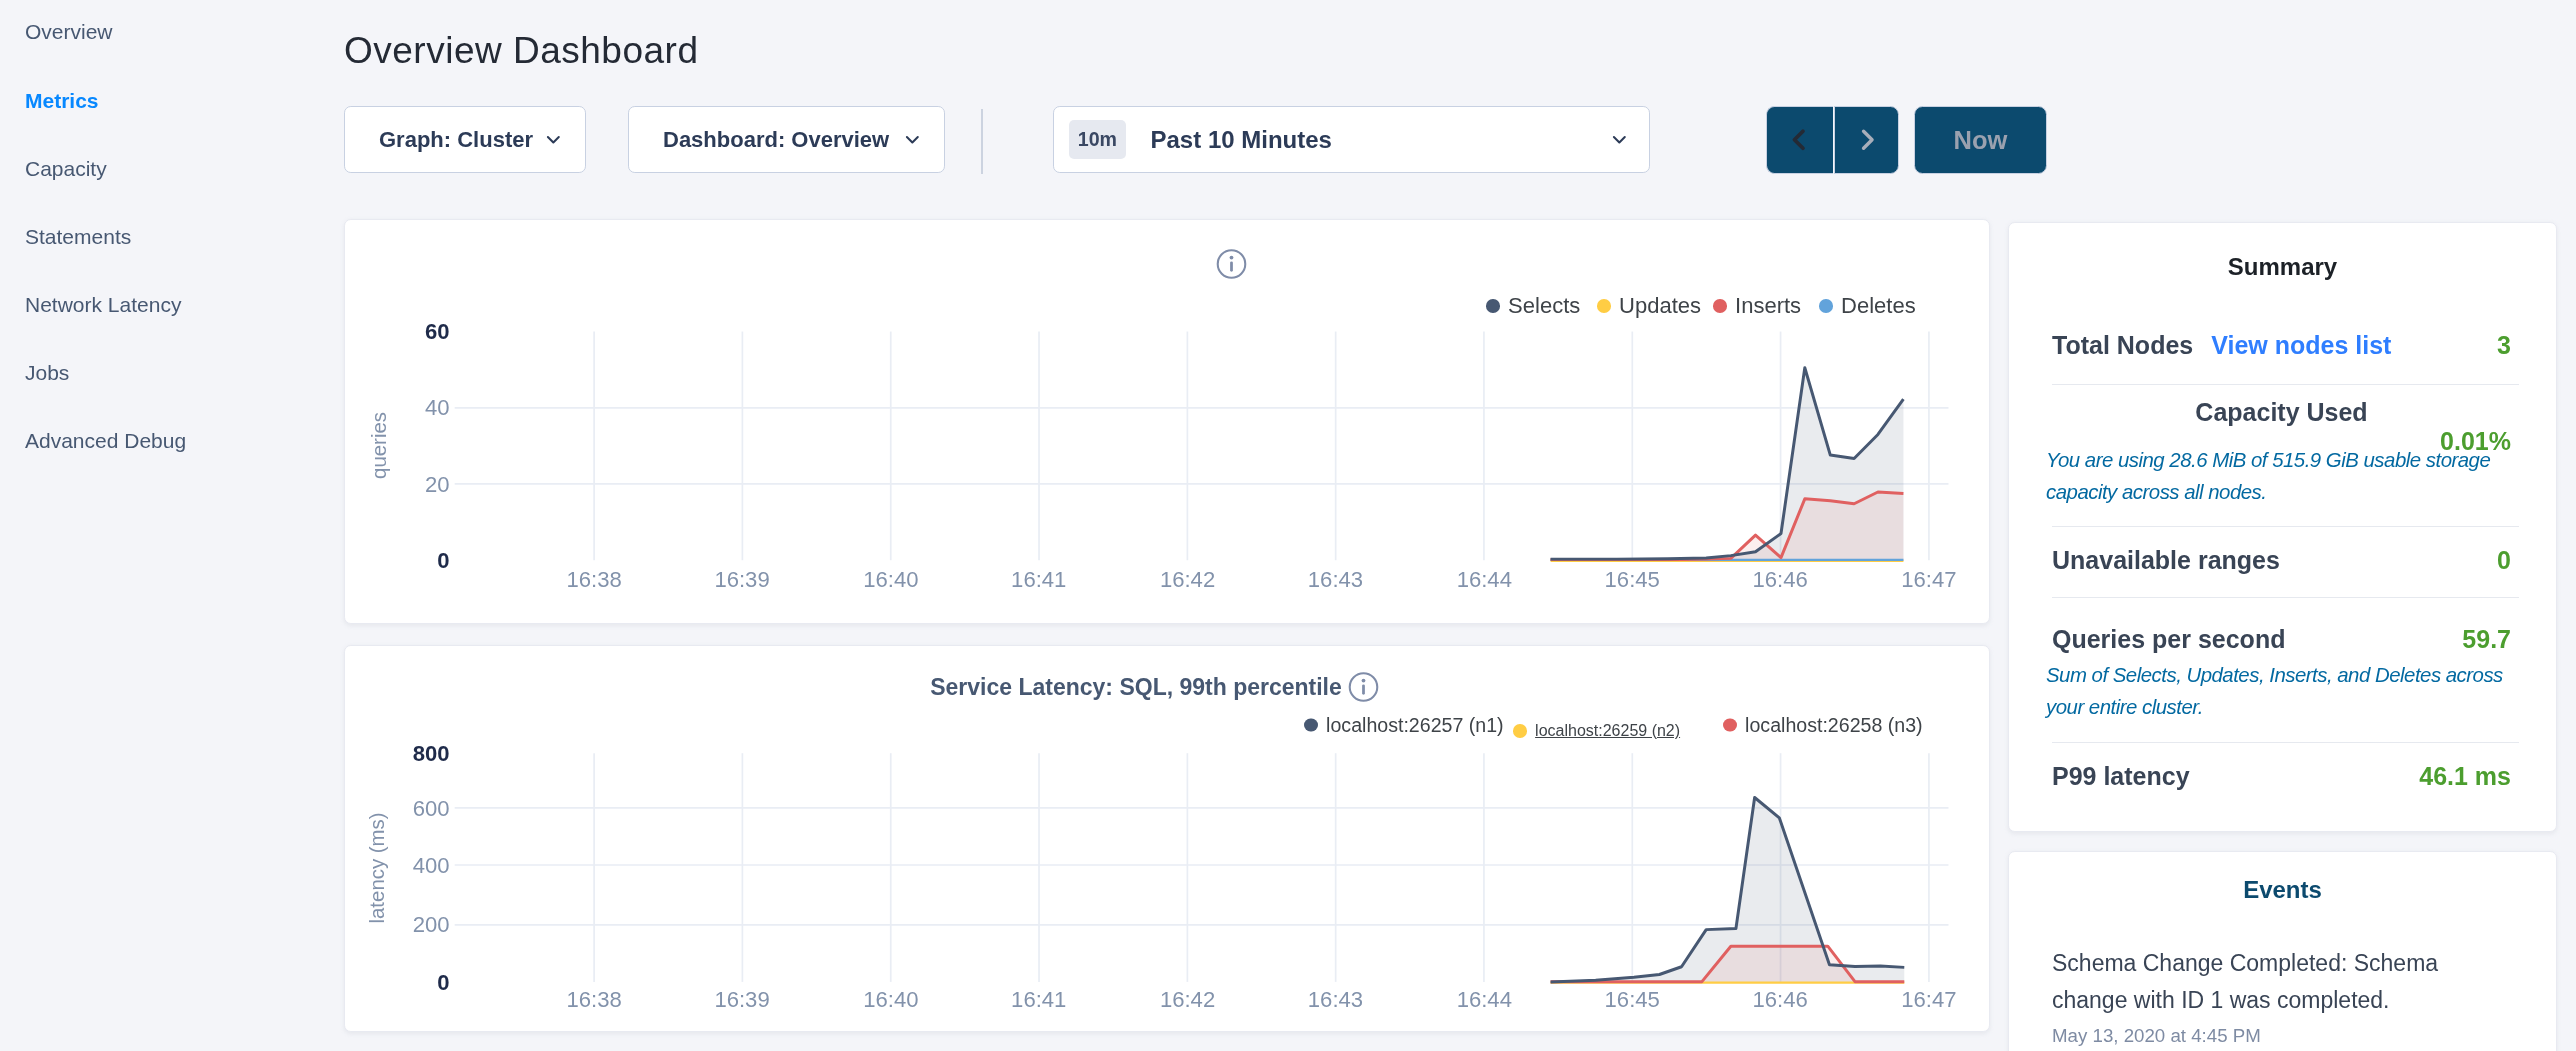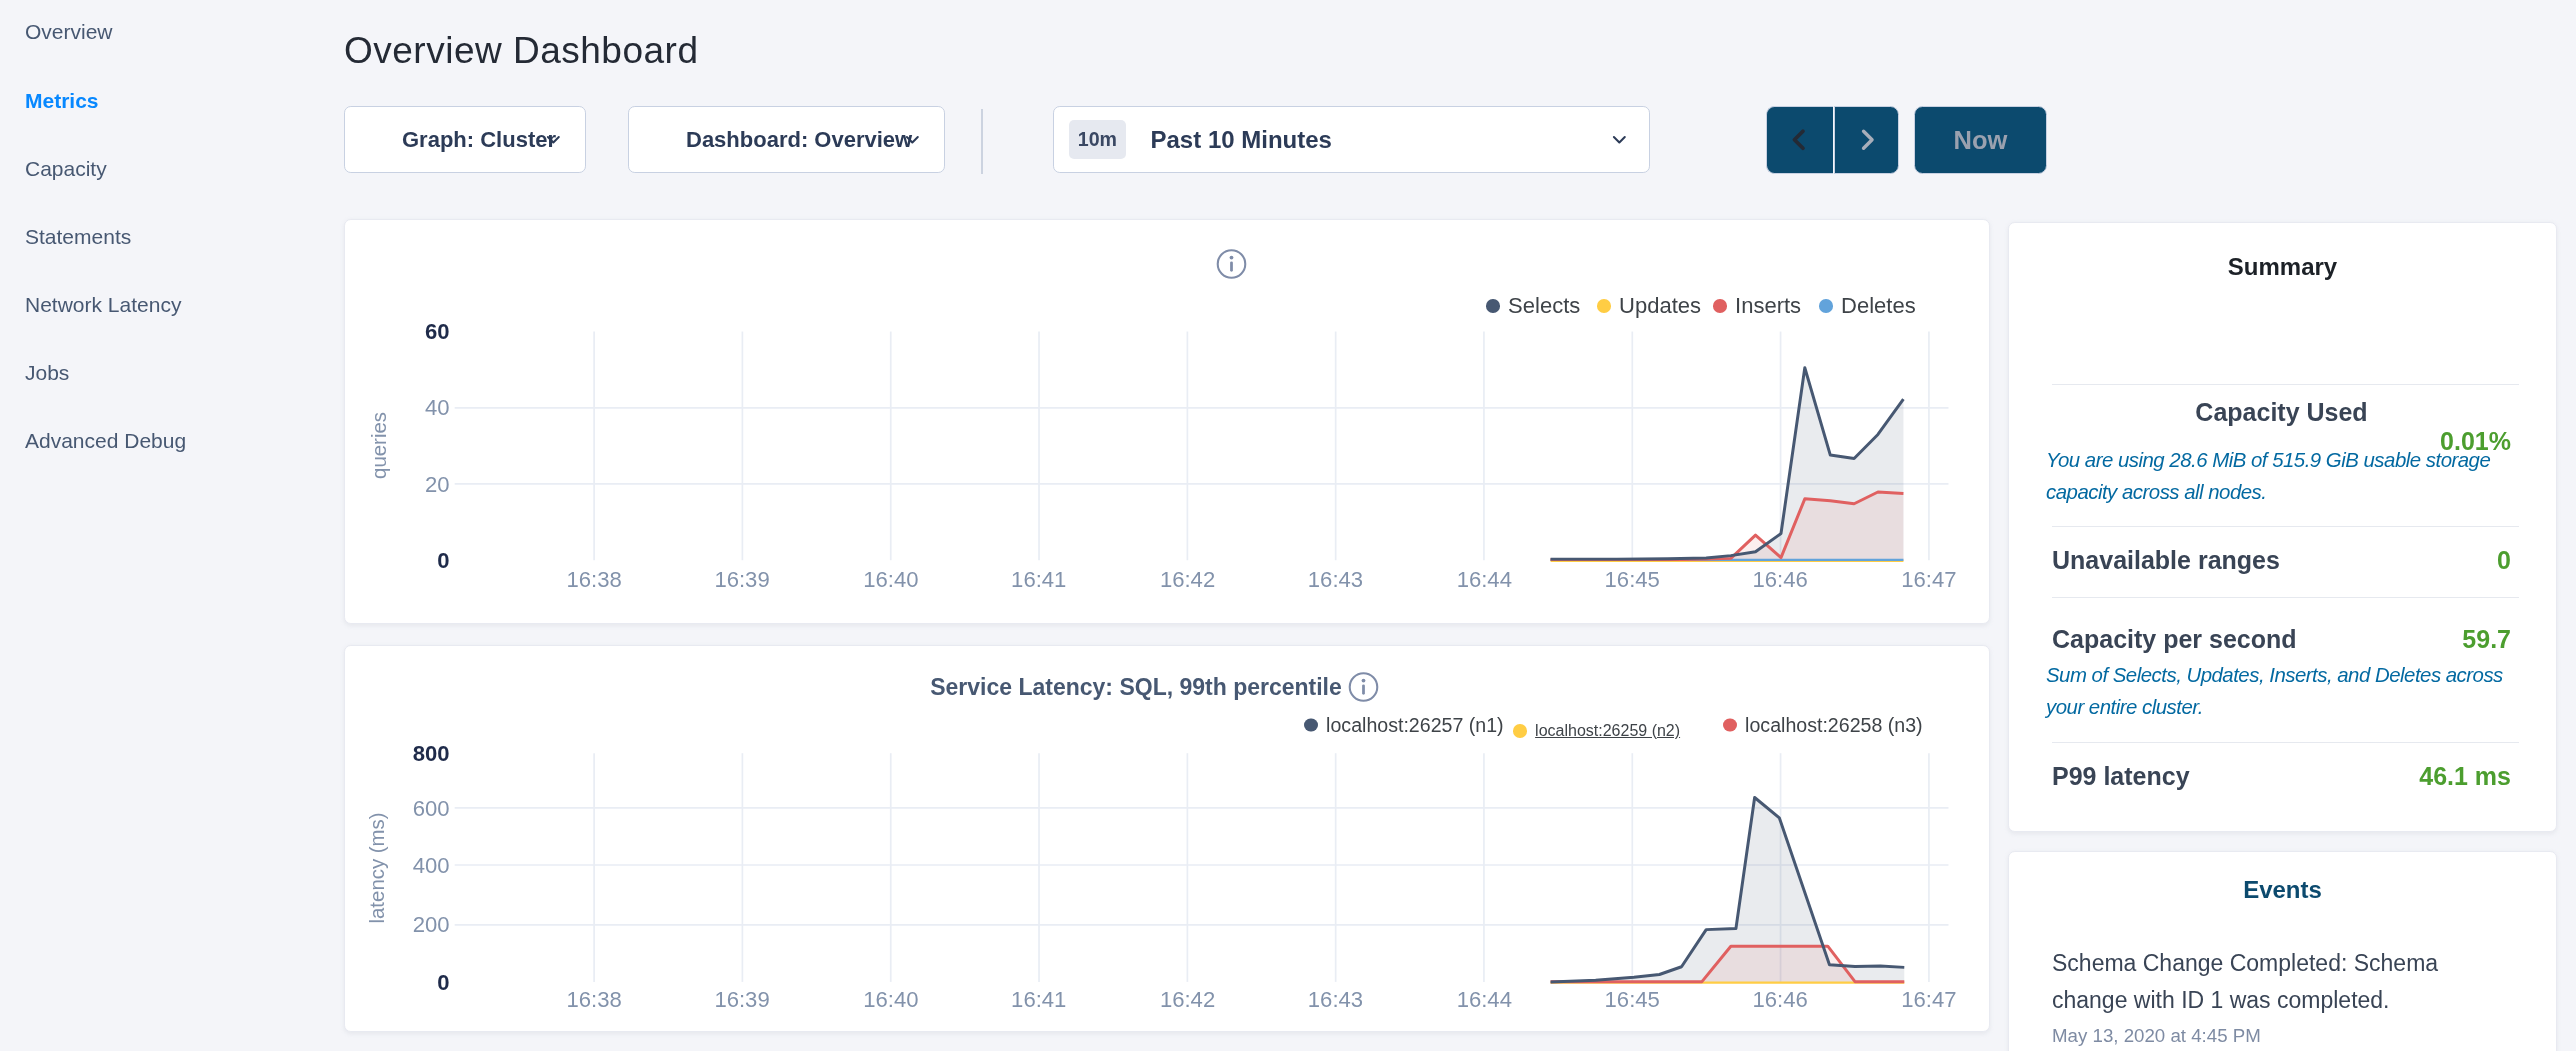--- a/index.html
+++ b/index.html
@@ -2,21 +2,21 @@
 <html style="font-size:13.6px"><head>
 <meta charset="utf-8">
 <style>
 * { margin:0; padding:0; box-sizing:border-box; }
 html,body { width:2576px; height:1051px; overflow:hidden; }
 body { background:#f4f5f9; font-family:"Liberation Sans", sans-serif; position:relative; }
 .nav a { position:absolute; left:25px; transform:translateY(-50%); font-size:21px; color:#475872; text-decoration:none; }
 .nav a.active { color:#0788ff; font-weight:bold; }
 h1 { position:absolute; left:344px; top:30px; font-size:37px; font-weight:500; color:#242a35; letter-spacing:0.5px; white-space:nowrap; }
 .btn { position:absolute; top:106px; height:67px; background:#fff; border:0.9px solid #c8d1e2; border-radius:6.8px; display:flex; align-items:center; white-space:nowrap; }
-.btn .lbl { font-weight:bold; font-size:22px; color:#2c3b57;margin-left:23px; }
+.btn .lbl { font-weight:bold; font-size:22px; color:#2c3b57; }
 .chev { width:18.7px; height:18.7px; flex:0 0 18.7px; }
 .vdiv { position:absolute; left:981px; top:109px; height:65px; width:1.7px; background:#ccd3e0; }
 .chip { background:#e6e9f0; border-radius:5.1px; font-weight:bold; font-size:19.6px; color:#3a4863; padding:7.7px 8.5px; }
 .navbtn { position:absolute; top:106px; height:68px; background:#0c4a6e; border:0.9px solid #c8d1e2; display:flex; align-items:center; justify-content:center; }
 .card { position:absolute; background:#fff; border:0.9px solid #e8eaf1; border-radius:6.8px; box-shadow:0 1.7px 4.3px rgba(154,161,177,0.15); }
 .ctitle { position:absolute; left:0; width:100%; text-align:center; font-size:23px; font-weight:bold; color:#475872; transform:translate(-31px,-50%); }
 .iicon { position:absolute; transform:translateY(-50%); }
 .leg { position:absolute; display:flex; align-items:center; transform:translateY(-50%); white-space:nowrap; color:#3e4348; }
 .dot { width:13.6px; height:13.6px; border-radius:50%; flex:0 0 13.6px; margin-right:8.5px; }
 .srow { position:absolute; left:43px; right:45px; display:flex; align-items:center; transform:translateY(-50%); }
@@ -170,34 +170,39 @@
     <path d="M1418,395 L1418,395 1471,393 1516,389.6 1546,386.3 1572,377.2 1601,333.5 1636,332.1 1658,178.1 1687,202 1746,374.8 1776,376.8 1806,376.2 1834,377.9 L1834,395 Z" fill="rgba(71,88,114,0.12)"></path>
     <path d="M1418,395 L1418,394.7 1596,394.7 1630,353 1744,353 1776,394.7 1834,394.7 L1834,395 Z" fill="rgba(224,96,96,0.10)"></path>
     <polyline points="1418,395.8 1834,395.8" fill="none" stroke="#ffcd44" stroke-width="2.5"></polyline>
     <polyline points="1418,394.7 1596,394.7 1630,353 1744,353 1776,394.7 1834,394.7" fill="none" stroke="#e06060" stroke-width="3.5" stroke-linejoin="round"></polyline>
     <polyline points="1418,395 1471,393 1516,389.6 1546,386.3 1572,377.2 1601,333.5 1636,332.1 1658,178.1 1687,202 1746,374.8 1776,376.8 1806,376.2 1834,377.9" fill="none" stroke="#475872" stroke-width="3.5" stroke-linejoin="round"></polyline>
   </svg>
 </div>
 
 <div class="card" style="left:2008px; top:222px; width:549px; height:610px;">
   <div class="ctitle" style="top:44px; font-size:24px; color:#1c2127; transform:translate(0,-50%);">Summary</div>
+  <div class="srow" style="top:122px;">
+      <span class="k">Total Nodes</span>
+      <a class="link">View nodes list</a>
+      <span class="v">3</span>
+    </div>
   <div class="sdiv" style="top:161px;"></div>
   <div class="srow" style="top:204px;flex-direction:column;">
       <span class="k">Capacity Used</span>
       <span class="v">0.01%</span>
     </div>
   <div class="sdesc" style="top:253px;">You are using 28.6 MiB of 515.9 GiB usable storage<br>capacity across all nodes.</div>
   <div class="sdiv" style="top:303px;"></div>
   <div class="srow" style="top:337px;">
       <span class="k">Unavailable ranges</span>
       <span class="v">0</span>
     </div>
   <div class="sdiv" style="top:374px;"></div>
   <div class="srow" style="top:416px;">
-      <span class="k">Capacity per second</span>
+      <span class="k">Queries per second</span>
       <span class="v">59.7</span>
     </div>
   <div class="sdesc" style="top:468px;">Sum of Selects, Updates, Inserts, and Deletes across<br>your entire cluster.</div>
   <div class="sdiv" style="top:519px;"></div>
   <div class="srow" style="top:553px;">
       <span class="k">P99 latency</span>
       <span class="v">46.1 ms</span>
     </div>
 </div>
 

